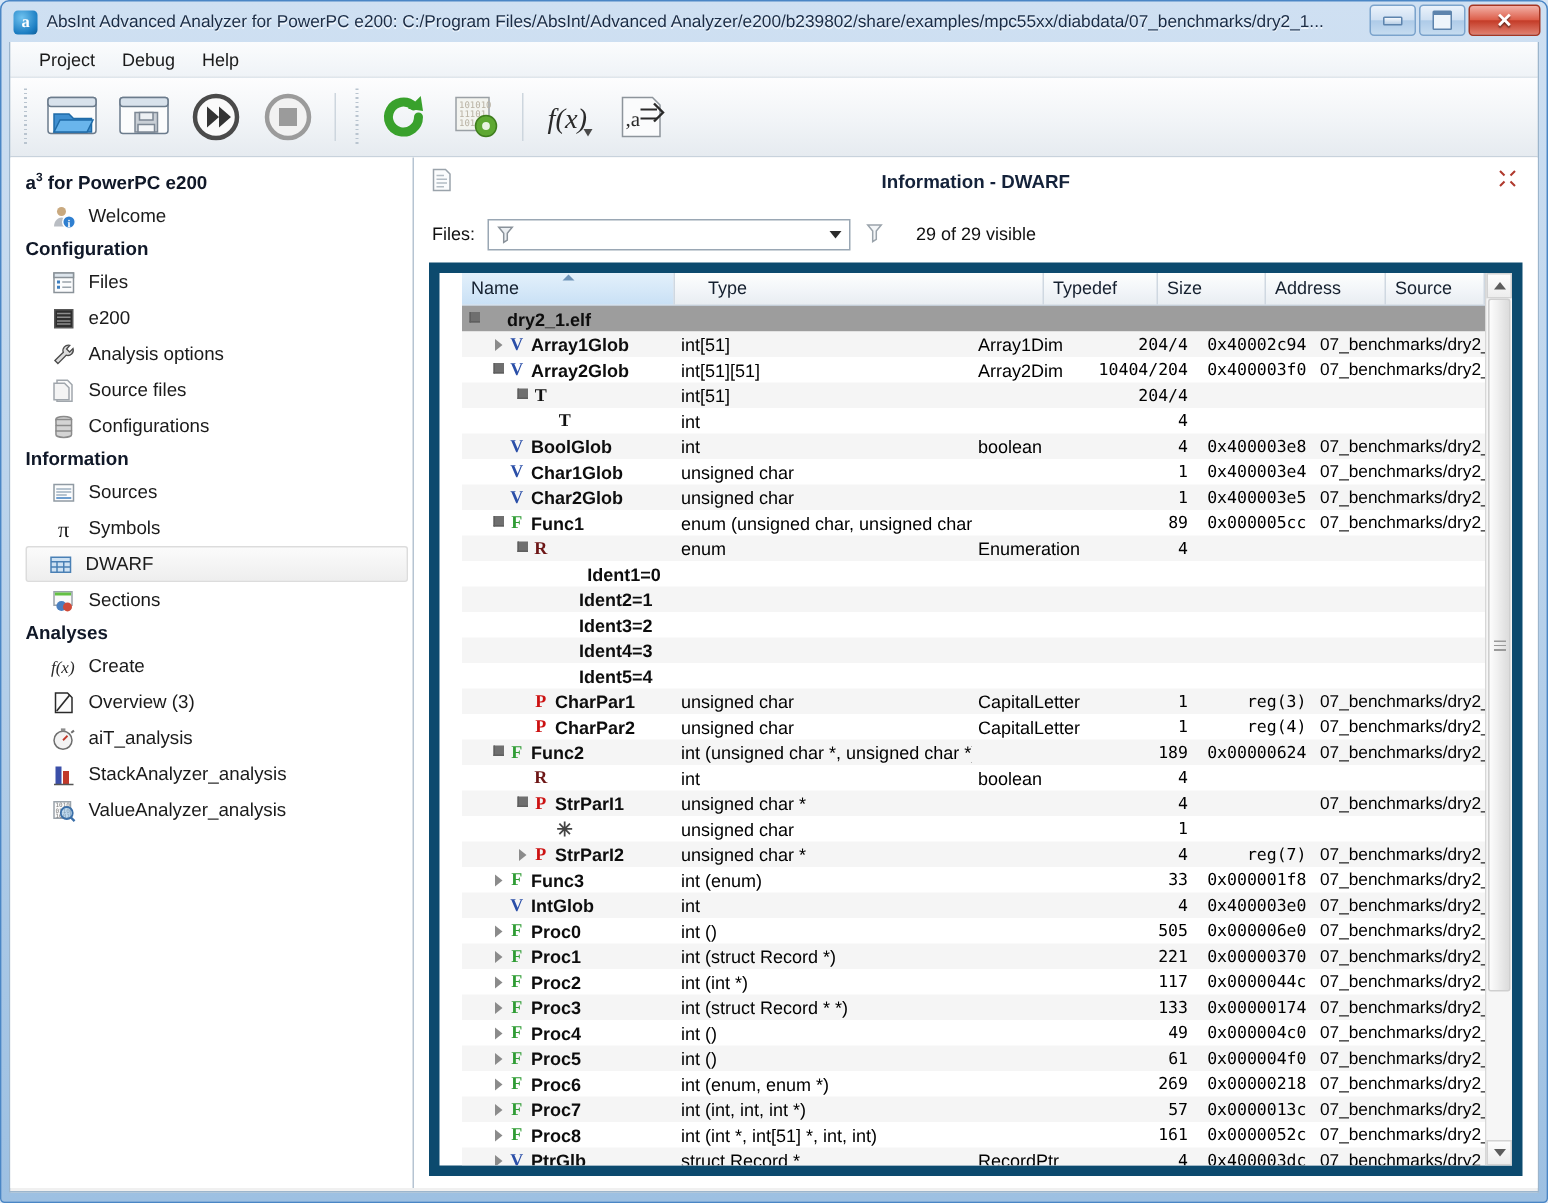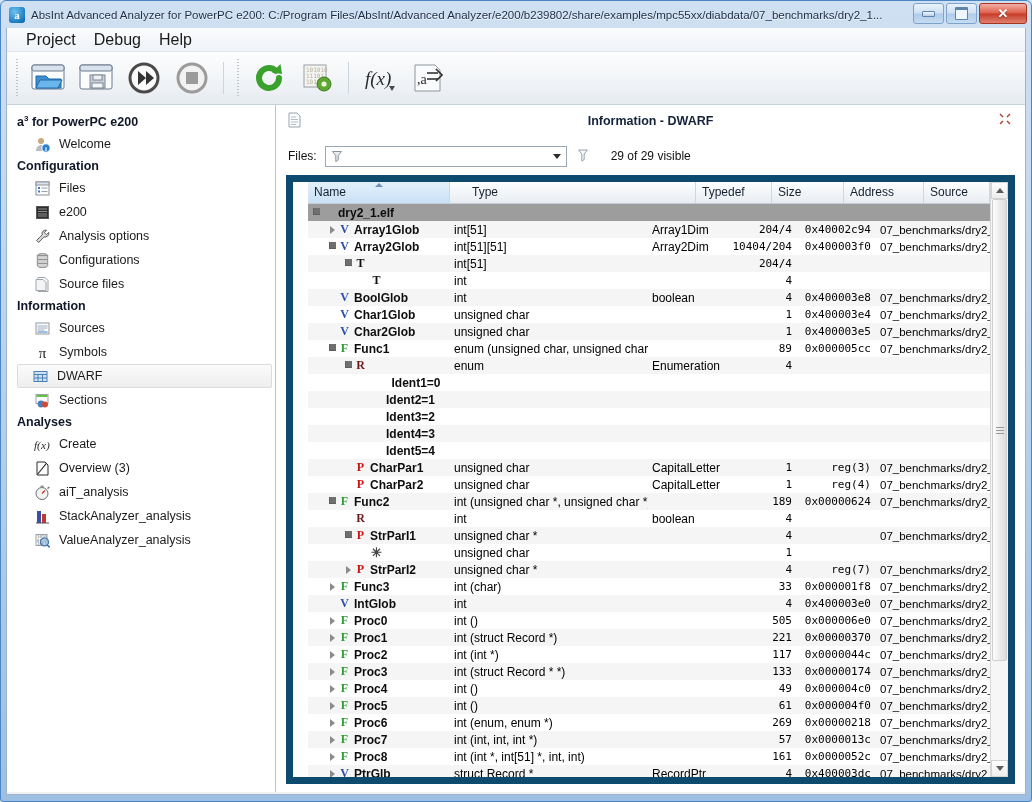--- a/index.html
+++ b/index.html
@@ -64,21 +64,21 @@
     display:flex;flex-direction:column;
   }
   
   #menubar{
     height:23px;flex:none;display:flex;align-items:center;
     background:linear-gradient(180deg,#fbfcfd,#eff3f7);
     border-bottom:1px solid #dfe6ec;
     padding-left:10px;
   }
   .menu-item{
-    padding:3px 9px;font-size:16px;color:#1a1a1a;border-radius:2px;
+    padding:3px 9px;font-size:12px;color:#1a1a1a;border-radius:2px;
   }
   
   #toolbar{
     height:52px;flex:none;display:flex;align-items:center;
     background:linear-gradient(180deg,#fdfdfe 0%,#f1f4f7 55%,#e6ebf0 100%);
     border-bottom:1px solid #c8d2dc;
     padding-left:4px;gap:2px;
   }
   .tb-grip{
     width:6px;height:38px;margin:0 3px;
@@ -383,38 +383,38 @@
           <span class="nav-icon">
             <svg width="17" height="17" viewBox="0 0 17 17">
               <path d="M12.5 2.2 a3.6 3.6 0 0 0 -4.3 4.7 L2.6 12.4 l2 2 5.5-5.6 a3.6 3.6 0 0 0 4.6-4.4 l-2.3 2.3 -2-2 z" fill="#dcdcdc" stroke="#4a4a4a" stroke-width="0.9"></path>
             </svg>
           </span>
           <span>Analysis options</span>
         </div>
         <div class="nav-item">
           <span class="nav-icon">
             <svg width="17" height="17" viewBox="0 0 17 17">
+              <path d="M4 1.5 h7 l3 3 v11 H4 z" fill="#fafafa" stroke="#a0a6ac"></path>
+              <path d="M2 3.5 h7 l3 3 v8 H2 z" fill="#f4f4f4" stroke="#a0a6ac"></path>
+            </svg>
+          </span>
+          <span>Source files</span>
+        </div>
+        <div class="nav-item">
+          <span class="nav-icon">
+            <svg width="17" height="17" viewBox="0 0 17 17">
               <g fill="#d4d4d4" stroke="#8b8b8b">
                 <ellipse cx="8.5" cy="3.6" rx="5.2" ry="2"></ellipse>
                 <path d="M3.3 3.6 v3.2 a5.2 2 0 0 0 10.4 0 V3.6z"></path>
                 <path d="M3.3 7.6 v3.2 a5.2 2 0 0 0 10.4 0 V7.6z"></path>
                 <path d="M3.3 11.4 v2.2 a5.2 2 0 0 0 10.4 0 V11.4z"></path>
               </g>
             </svg>
           </span>
           <span>Configurations</span>
-        </div>
-        <div class="nav-item">
-          <span class="nav-icon">
-            <svg width="17" height="17" viewBox="0 0 17 17">
-              <path d="M4 1.5 h7 l3 3 v11 H4 z" fill="#fafafa" stroke="#a0a6ac"></path>
-              <path d="M2 3.5 h7 l3 3 v8 H2 z" fill="#f4f4f4" stroke="#a0a6ac"></path>
-            </svg>
-          </span>
-          <span>Source files</span>
         </div>
 
         <div class="nav-head">Information</div>
         <div class="nav-item">
           <span class="nav-icon">
             <svg width="17" height="17" viewBox="0 0 17 17">
               <rect x="2" y="3" width="13" height="11" fill="#fbfcfd" stroke="#909aa3"></rect>
               <g stroke="#9fb0c0">
                   <path d="M3.5 6h10M3.5 8h10M3.5 10h7"></path>
                 </g>
@@ -847,21 +847,21 @@
                     <div class="cell c-src" style="flex: 1 1 0%;">07_benchmarks/dry2_1.c:395</div>
                   </div>
                   <div class="row">
                     <div class="cell c-name" style="width: 142px; flex: 0 0 142px; padding-left: 19px;">
                       <span class="twisty tw-closed">
                         <i></i>
                       </span>
                       <span class="kind k-F">F</span>
                       <span class="nm">Func3</span>
                     </div>
-                    <div class="cell c-type" style="width: 198px; flex: 0 0 198px;">int (char)</div>
+                    <div class="cell c-type" style="width: 198px; flex: 0 0 198px;">int (enum)</div>
                     <div class="cell c-typedef" style="width: 76px; flex: 0 0 76px;"></div>
                     <div class="cell c-size" style="width: 72px; flex: 0 0 72px;">33</div>
                     <div class="cell c-addr" style="width: 80px; flex: 0 0 80px;">0x000001f8</div>
                     <div class="cell c-src" style="flex: 1 1 0%;">07_benchmarks/dry2_1.c:429</div>
                   </div>
                   <div class="row alt">
                     <div class="cell c-name" style="width: 142px; flex: 0 0 142px; padding-left: 19px;">
                       <span class="twisty"></span>
                       <span class="kind k-V">V</span>
                       <span class="nm">IntGlob</span>

